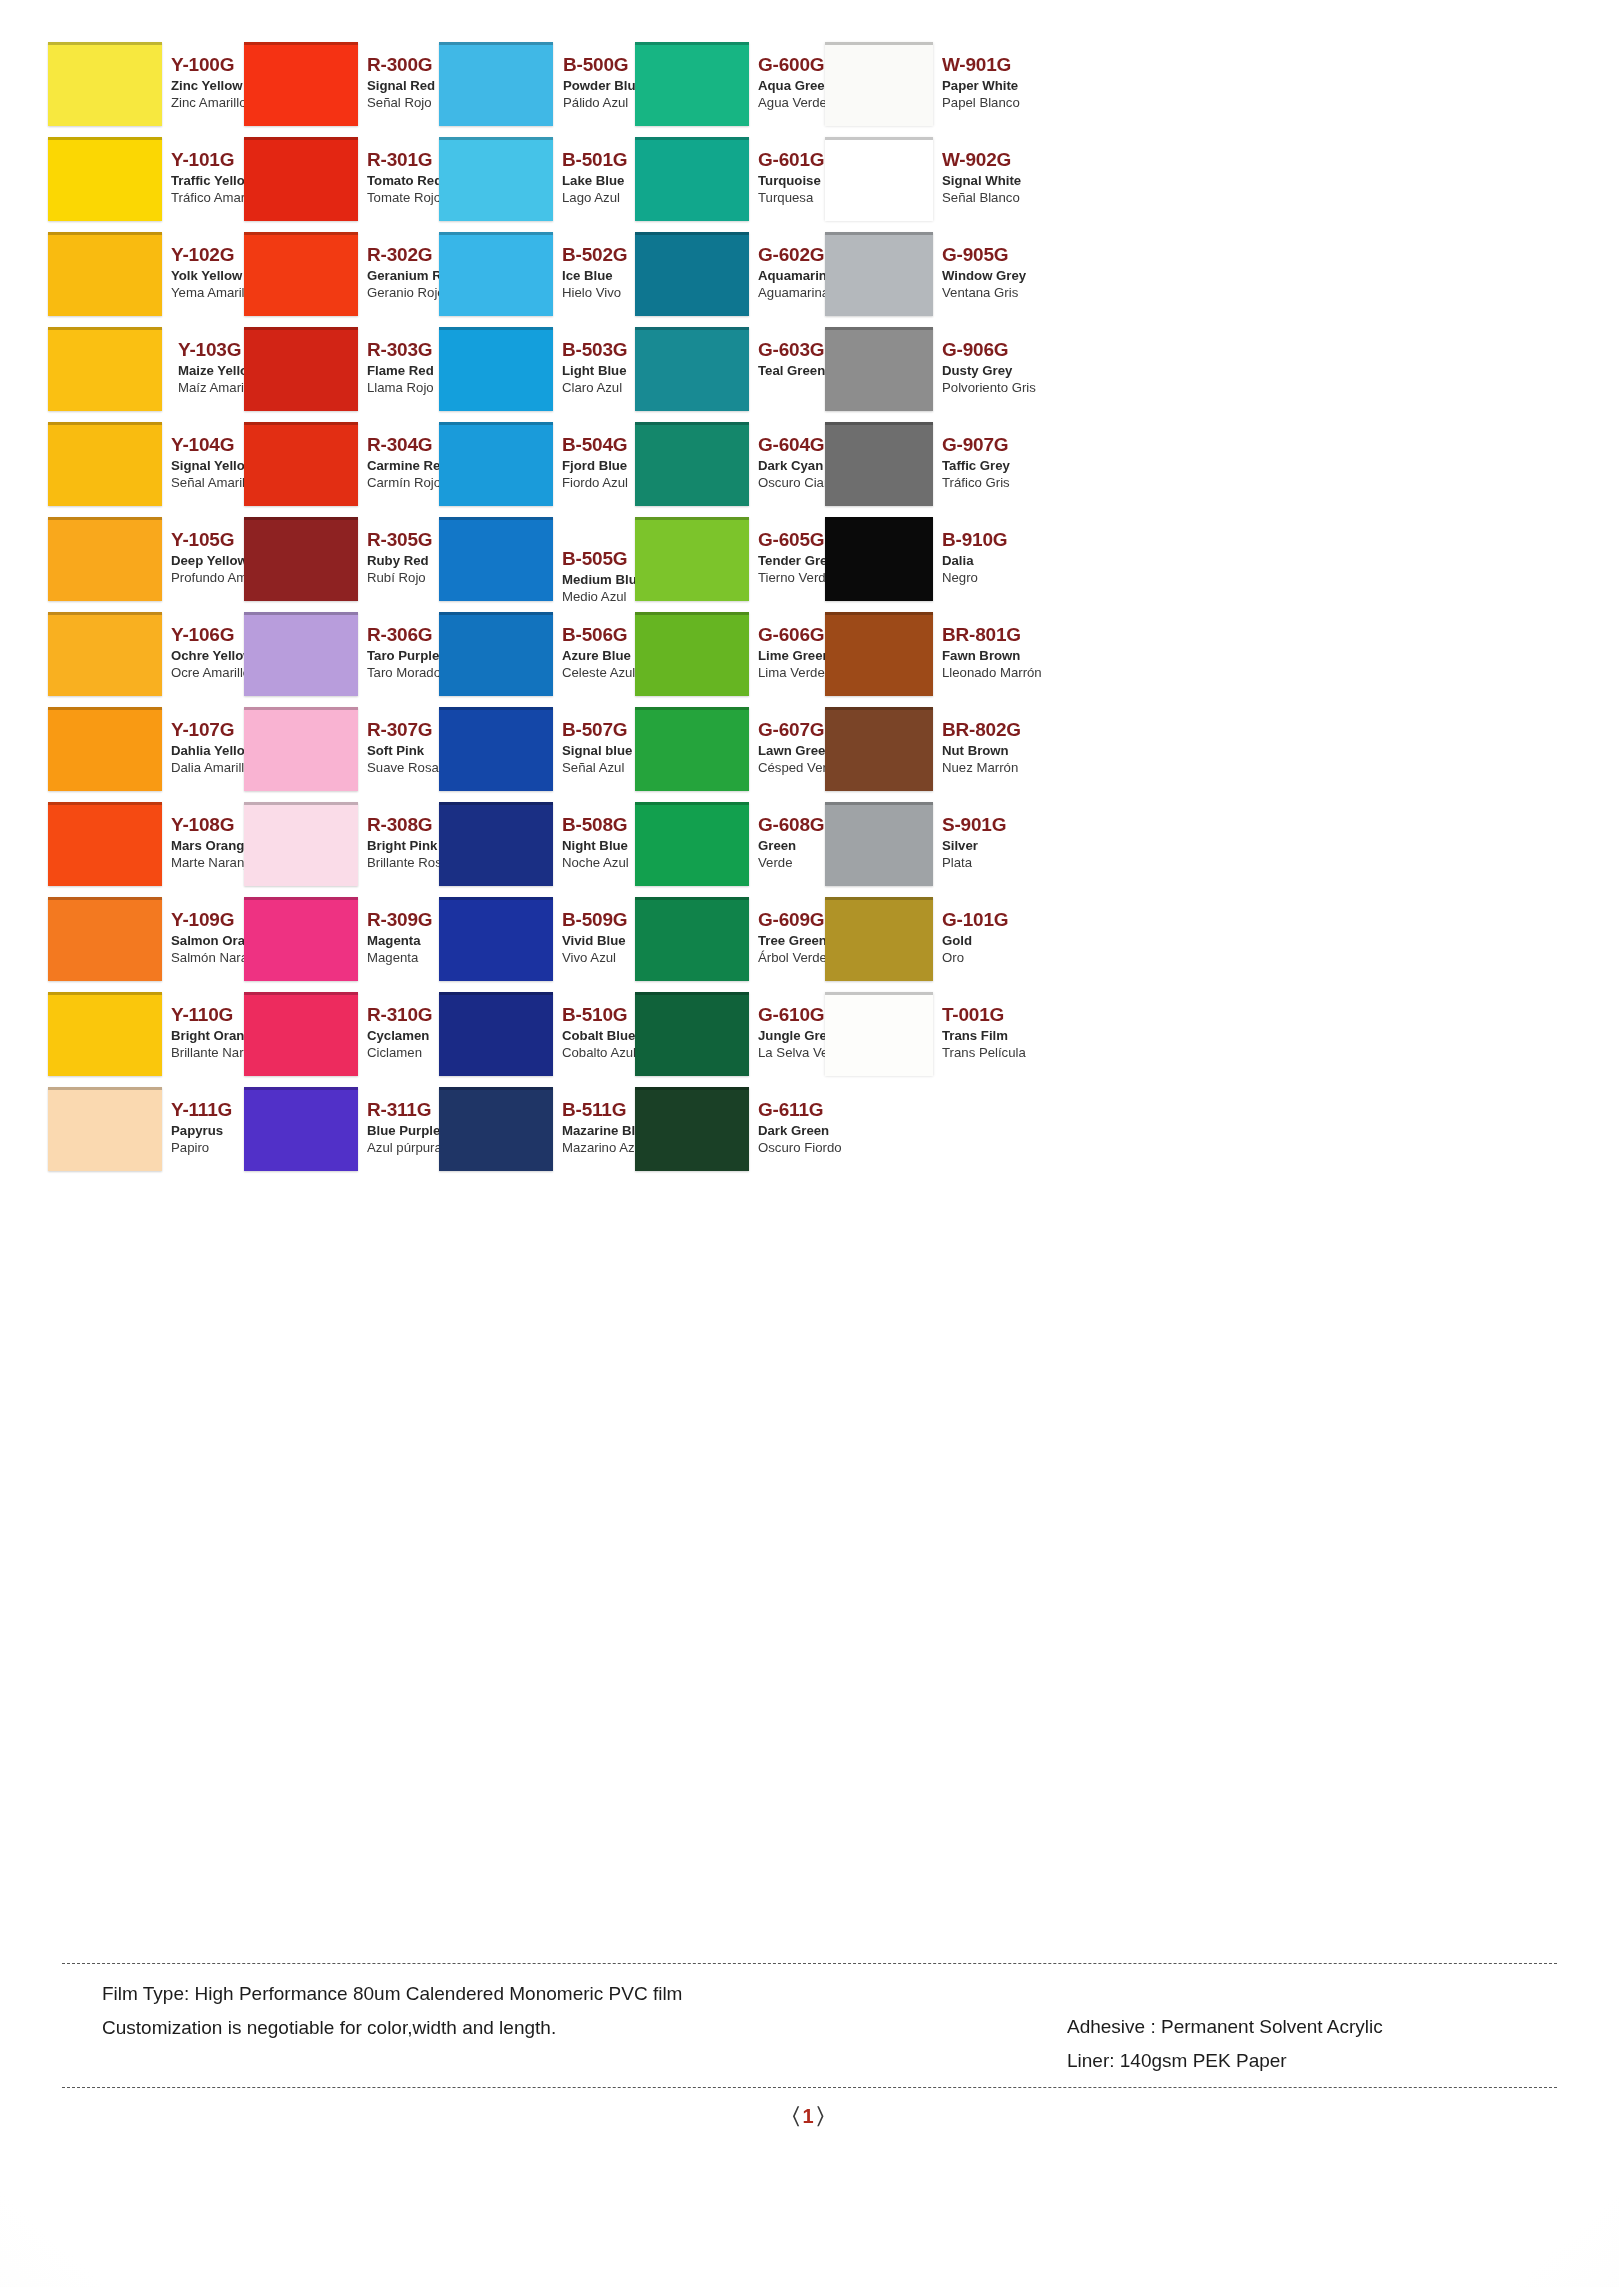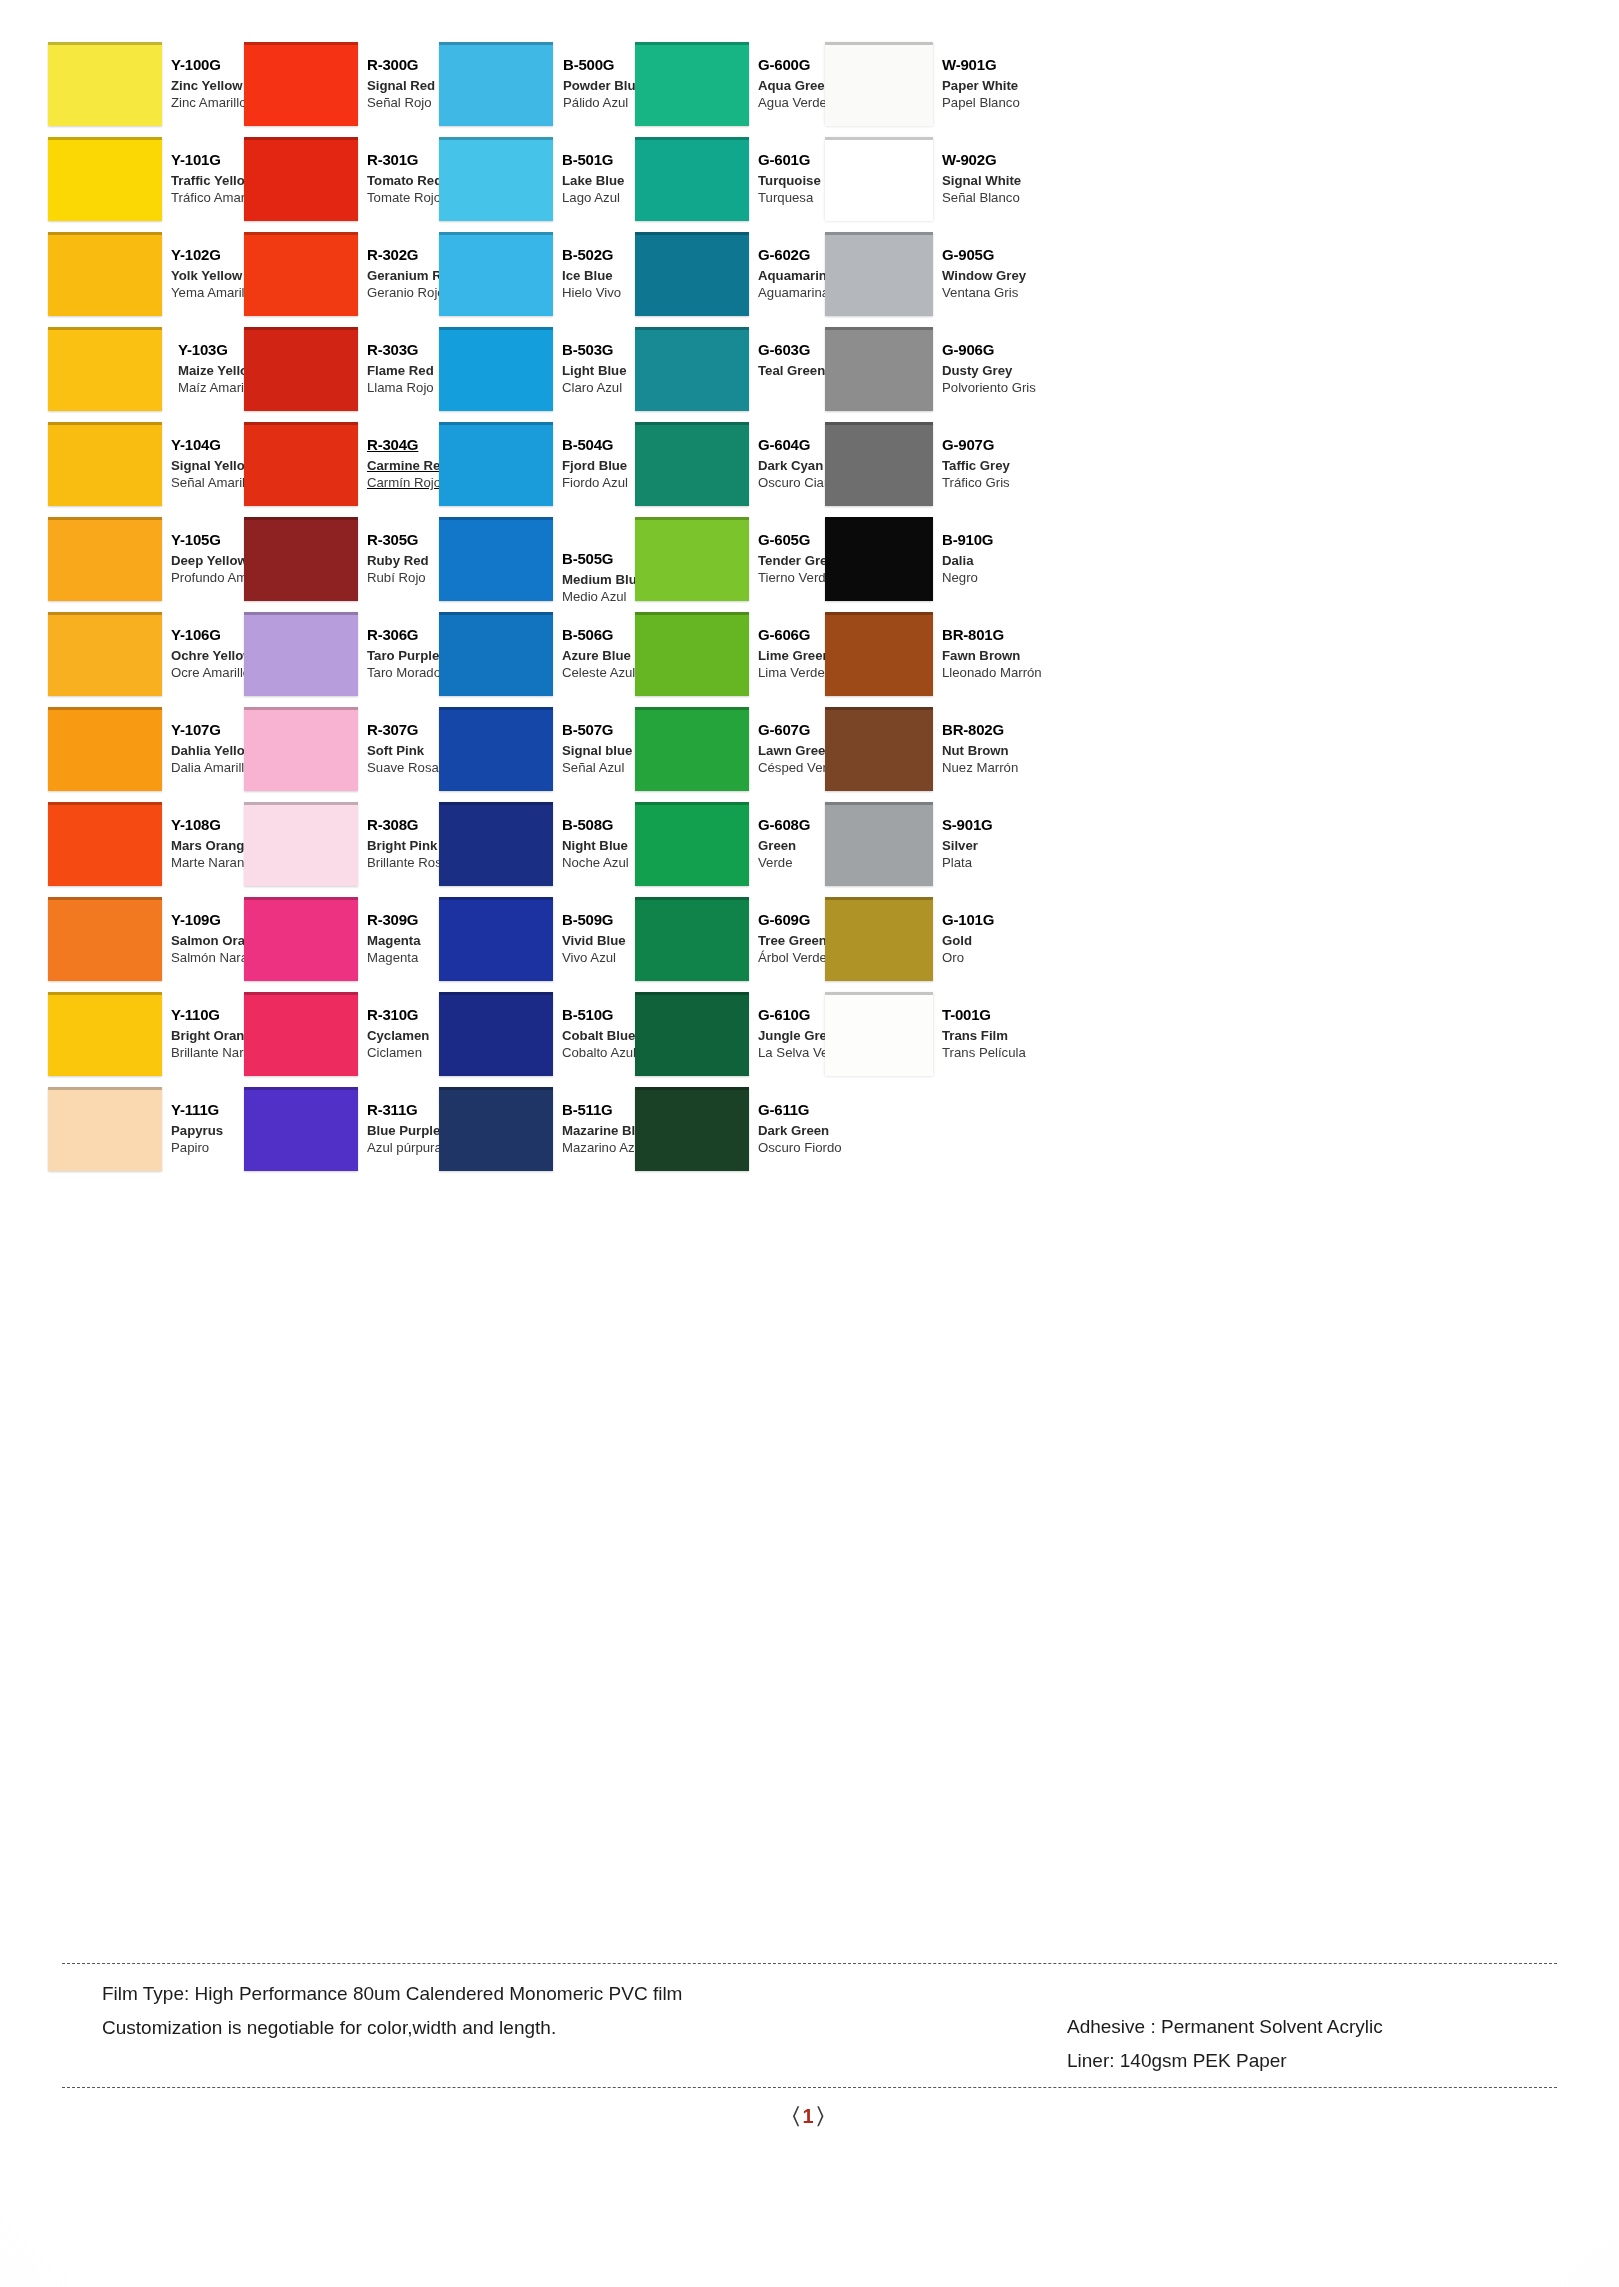--- a/index.html
+++ b/index.html
@@ -47,23 +47,23 @@
     position:absolute;left:0;right:0;top:0;height:2.7px;
     background:rgba(0,0,0,0.22);
   }
   .labels{
     position:absolute;
     left:123px;
     top:11px;
     width:137px;
   }
   .code{
-    font-size:15px;
+    font-size:19px;
     font-weight:bold;
-    color:#000000;
+    color:#7f1d1d;
     letter-spacing:-0.2px;
     line-height:24px;
     white-space:nowrap;
   }
   .en{
     font-size:13.2px;
     font-weight:bold;
     color:#2a2a2a;
     line-height:17.4px;
     white-space:nowrap;
@@ -254,21 +254,21 @@
         <div class="swatch-row" style="height: 95px;">
           <div class="chip" title="R-303G" style="width: 114px; background: rgb(210, 36, 21);"></div>
           <div class="labels" style="left: 123px; width: 137px;">
             <div class="code">R-303G</div>
             <div class="en">Flame Red</div>
             <div class="es">Llama Rojo</div>
           </div>
         </div>
         <div class="swatch-row" style="height: 95px;">
           <div class="chip" title="R-304G" style="width: 114px; background: rgb(226, 46, 19);"></div>
-          <div class="labels" style="left: 123px; width: 137px; text-decoration: underline;">
+          <div class="labels" style="left: 123px; width: 137px;">
             <div class="code">R-304G</div>
             <div class="en">Carmine Red</div>
             <div class="es">Carmín Rojo</div>
           </div>
         </div>
         <div class="swatch-row" style="height: 95px;">
           <div class="chip" title="R-305G" style="width: 114px; background: rgb(142, 34, 34);"></div>
           <div class="labels" style="left: 123px; width: 137px;">
             <div class="code">R-305G</div>
             <div class="en">Ruby Red</div>

